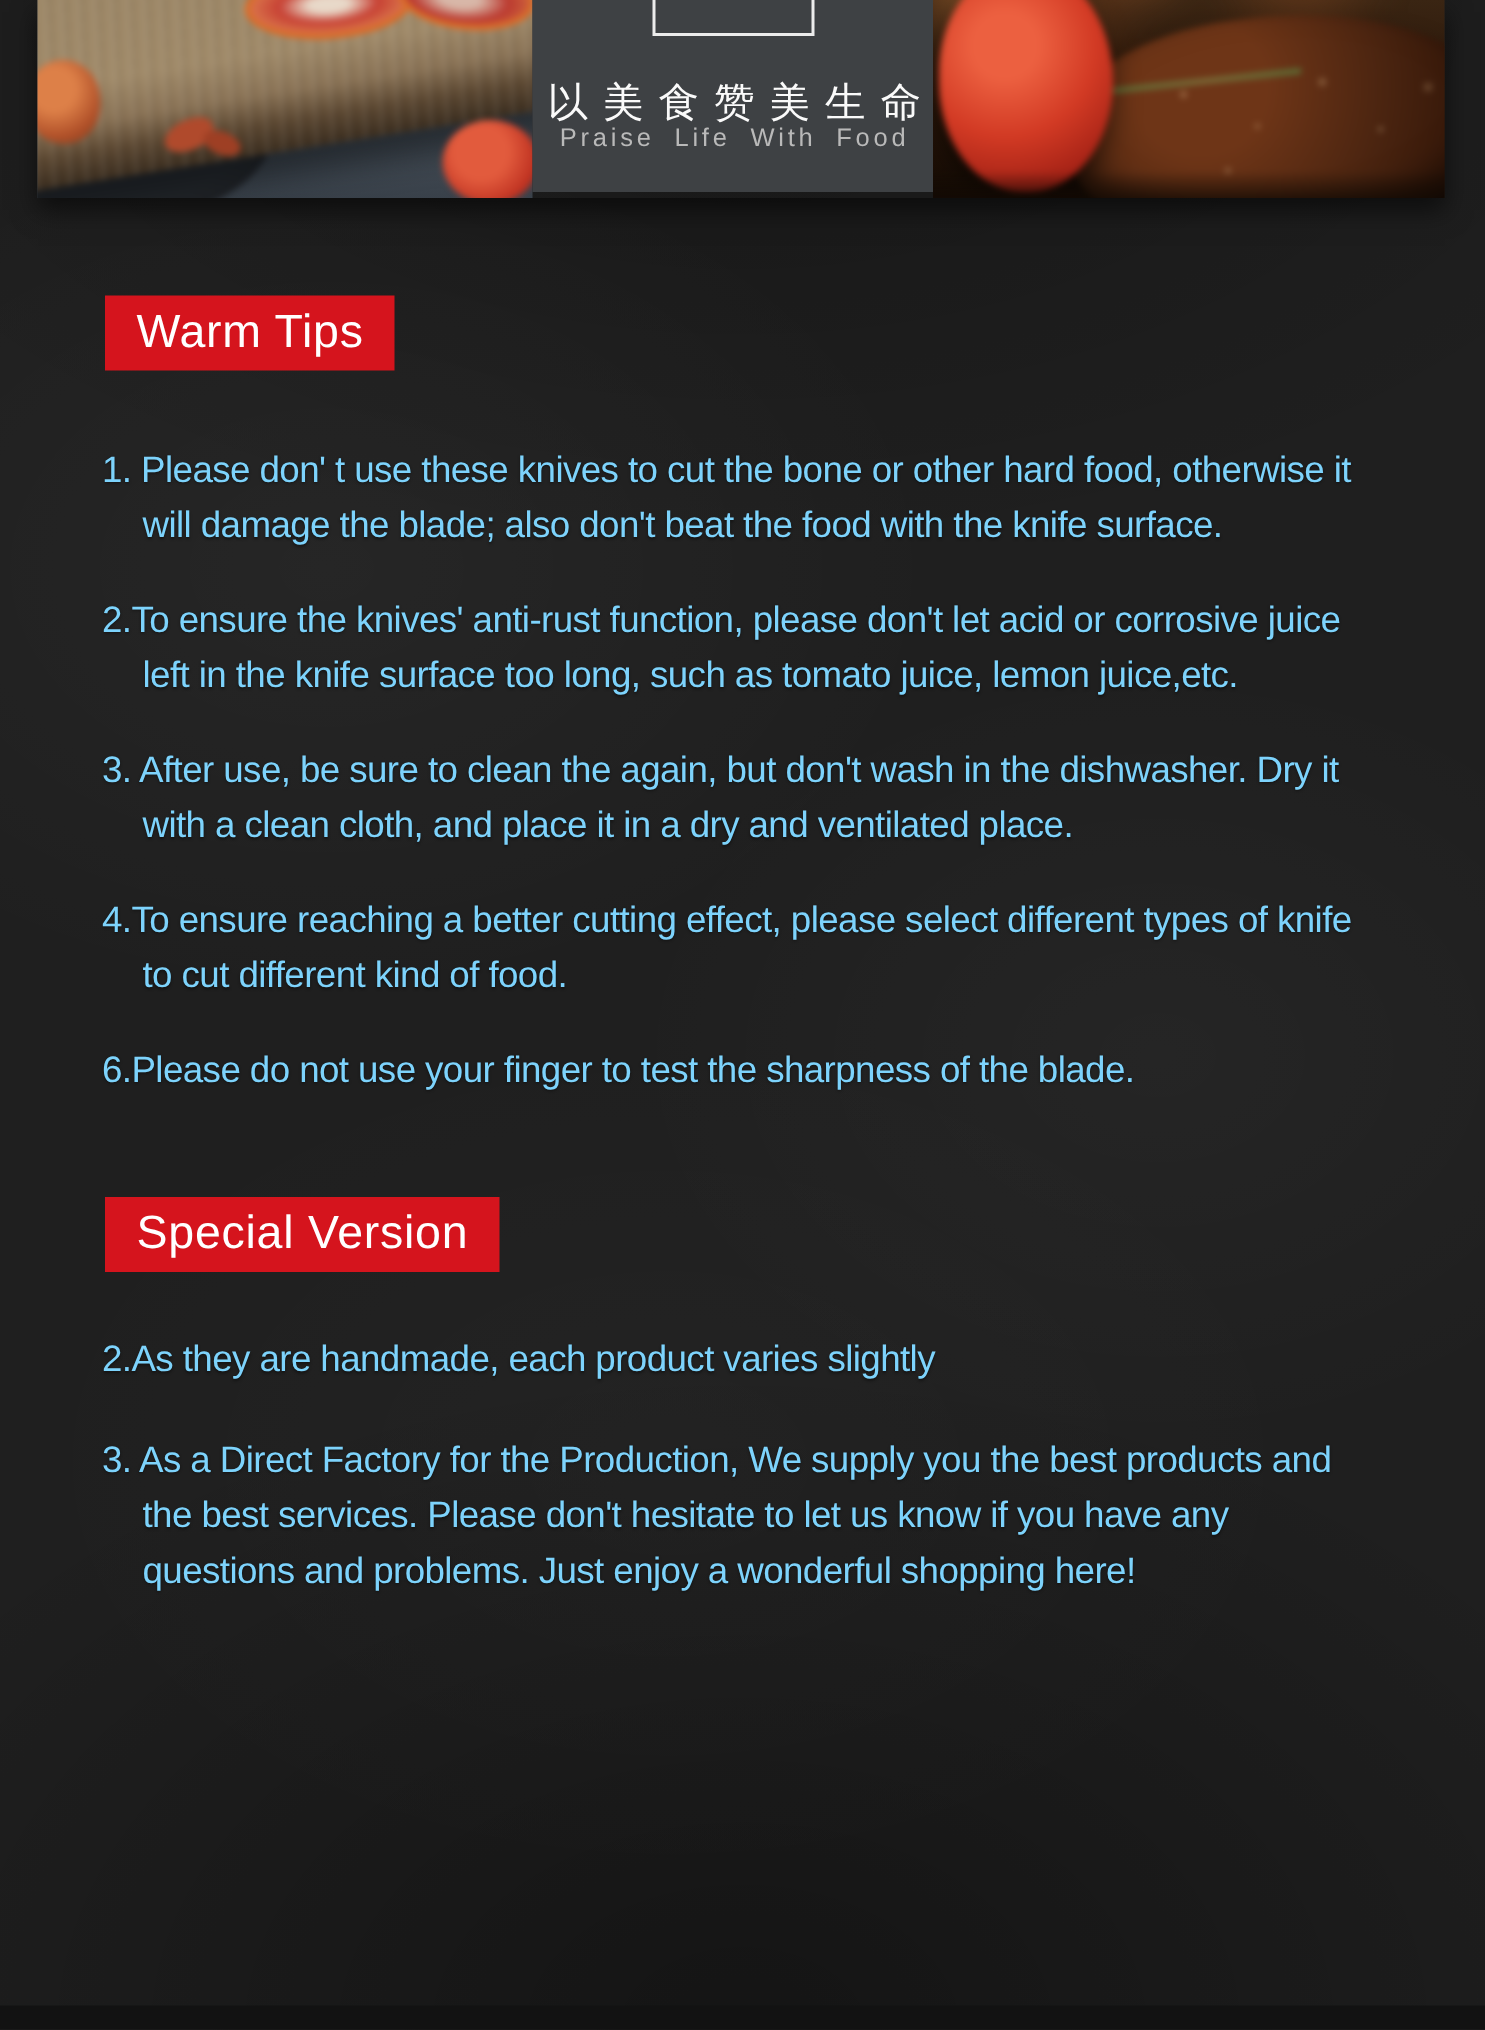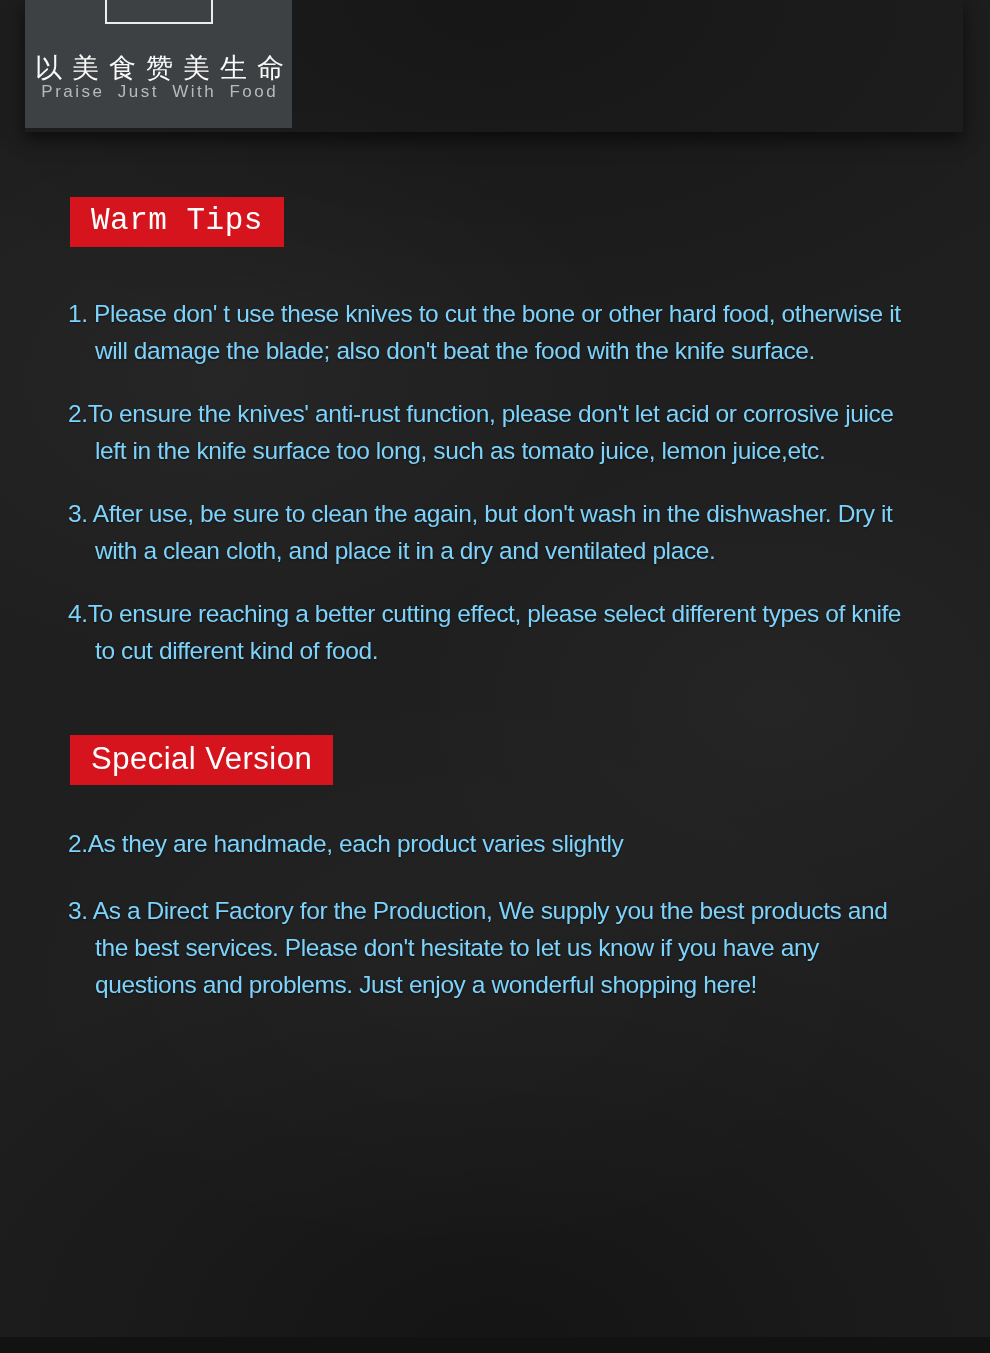--- a/index.html
+++ b/index.html
@@ -20,21 +20,20 @@
     color: #f2f2f2;
   }
 
   
   .banner {
     position: absolute;
     left: 25px; top: 0;
     width: 938px; height: 132px;
     display: flex;
     box-shadow: 0 8px 16px rgba(0,0,0,0.55);
-    flex-direction: column;
   }
   .photo { position: relative; overflow: hidden; }
   .photo-inner { position: absolute; inset: -12px; filter: blur(2px); }
 
   
   .photo-left { width: 330px; background: linear-gradient(180deg, #3d444c 0%, #4b545d 55%, #39414a 100%); }
   .pl-board {
     position: absolute; left: -20px; top: -60px; width: 480px; height: 165px;
     transform: rotate(-9deg);
     border-radius: 14px;
@@ -157,21 +156,21 @@
     display: inline-block;
     background: #d5141d;
     color: #ffffff;
     font-size: 31px;
     font-weight: 300;
     letter-spacing: 0.5px;
     line-height: 1;
     padding: 8px 21px 11px 21px;
     margin-left: 2px;
   }
-  .badge-warm { margin-top: 69px; margin-bottom: 48px; font-family: Liberation Mono, monospace; }
+  .badge-warm { margin-top: 69px; margin-bottom: 48px; }
   .badge-special { margin-top: 40px; margin-bottom: 40px; }
 
   .tip {
     font-size: 24.5px;
     font-weight: 300;
     letter-spacing: -0.4px;
     line-height: 37px;
     color: #7dd3fc;
     padding-left: 27px;
     text-indent: -27px;
@@ -207,21 +206,21 @@
     </div>
   </div>
 
   <div class="center-panel">
     <div class="logo-box">
       <span class="logo-glyph">
         
       </span>
     </div>
     <div class="cn-title">以美食赞美生命</div>
-    <div class="en-subtitle">Praise Just With Food</div>
+    <div class="en-subtitle">Praise Life With Food</div>
   </div>
 
   <div class="photo photo-right">
     <div class="photo-inner">
       <div class="pr-bokeh"></div>
       <div class="pr-steak"></div>
       <div class="pr-herb"></div>
       <div class="pr-tomato"></div>
       <div class="pr-ground"></div>
     </div>
@@ -231,20 +230,21 @@
 
 <div class="content">
 
   <div class="badge badge-warm">Warm Tips</div>
 
   <div class="tips-1">
     <p class="tip"><span class="num">1.</span><span class="txt"> Please don' t use these knives to cut the bone or other hard food, otherwise it will damage the blade; also don't beat the food with the knife surface.</span></p>
     <p class="tip"><span class="num">2.</span><span class="txt">To ensure the knives' anti-rust function, please don't let acid or corrosive juice left in the knife surface too long, such as tomato juice, lemon juice,etc.</span></p>
     <p class="tip"><span class="num">3.</span><span class="txt"> After use, be sure to clean the again, but don't wash in the dishwasher. Dry it with a clean cloth, and place it in a dry and ventilated place.</span></p>
     <p class="tip"><span class="num">4.</span><span class="txt">To ensure reaching a better cutting effect, please select different types of knife to cut different kind of food.</span></p>
+    <p class="tip"><span class="num">6.</span><span class="txt">Please do not use your finger to test the sharpness of the blade.</span></p>
   </div>
 
   <div class="badge badge-special">Special Version</div>
 
   <div class="tips-2">
     <p class="tip"><span class="num">2.</span><span class="txt">As they are handmade, each product varies slightly</span></p>
     <p class="tip"><span class="num">3.</span><span class="txt"> As a Direct Factory for the Production, We supply you the best products and the best services. Please don't hesitate to let us know if you have any questions and problems. Just enjoy a wonderful shopping here!</span></p>
   </div>
 
 </div>

